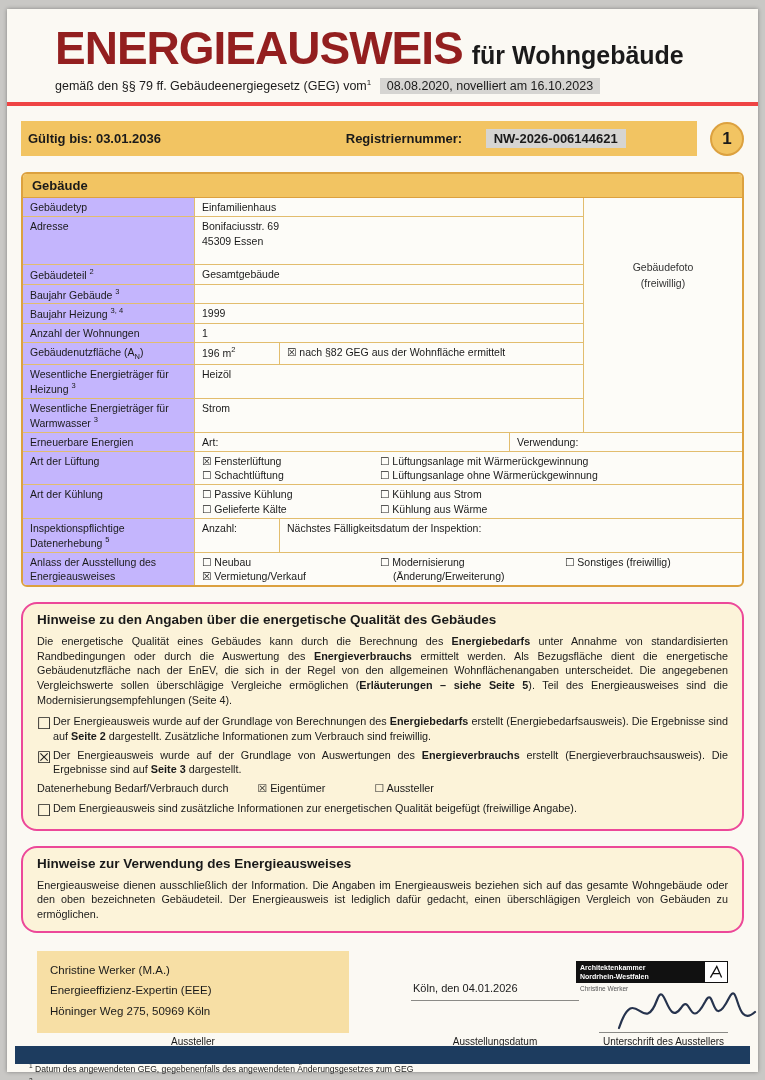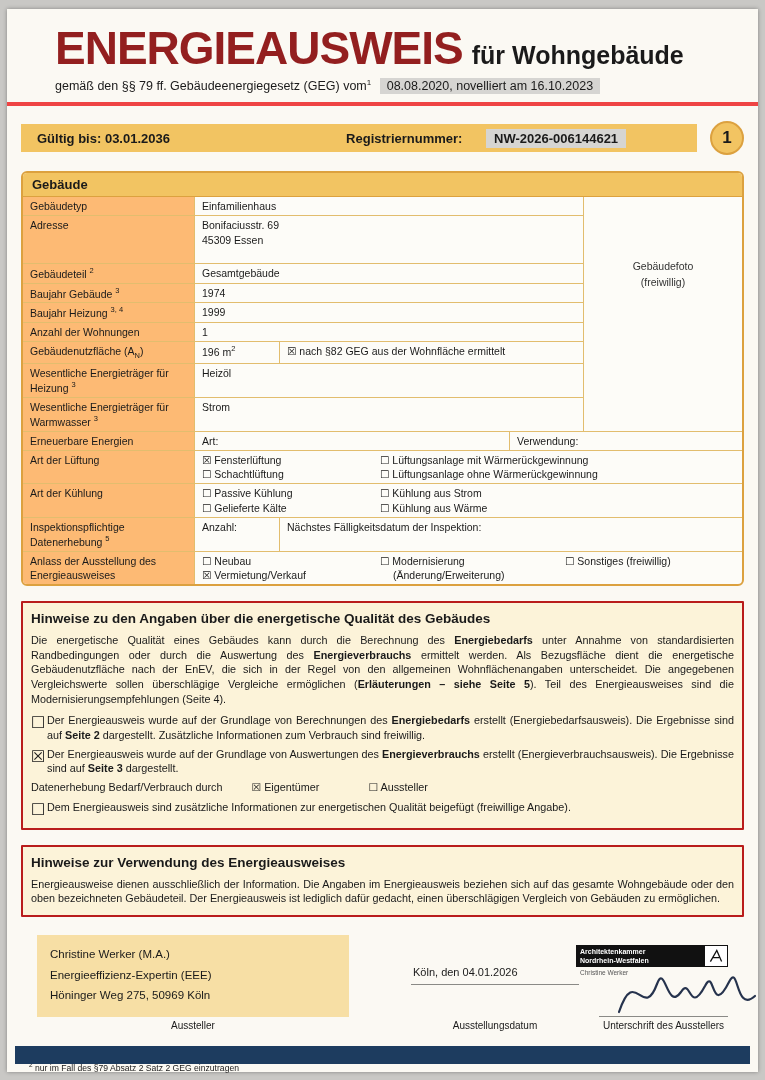--- a/index.html
+++ b/index.html
@@ -24,21 +24,21 @@
   .main-title { font-size:46px; font-weight:bold; color:#931f1f; letter-spacing:-1px; line-height:1; }
   .sub-title { font-size:25px; font-weight:bold; margin-left:9px; }
   .law-row { font-size:12.5px; }
   .law-row sup { font-size:8px; }
   .hl { background:#d6d5d2; padding:1px 7px; margin-left:5px; }
 
   
   .validity-row { display:flex; align-items:center; margin:15px 14px 0; }
   .validity-bar {
     flex:1; display:flex; align-items:center;
-    background:#f2c462; height:28px; padding:0 16px;
+    background:#f2c462; height:35px; padding:0 7px;
     font-size:13px; font-weight:bold;
   }
   .validity-left { flex:0 0 48%; }
   .reg-val { background:#d6d5d2; padding:2px 8px; margin-left:20px; }
   .page-circle {
     flex:0 0 34px; height:34px; margin-left:13px;
     background:#f2c462; border:2px solid #dca13f; border-radius:50%;
     display:flex; align-items:center; justify-content:center;
     font-size:17px; font-weight:bold;
   }
@@ -46,33 +46,33 @@
   
   .obox { border:2px solid #dca13f; border-radius:6px; overflow:hidden; margin:16px 14px 0; background:#fdfcf8; }
   .sec-bar { background:#f2c462; font-weight:bold; font-size:13px; padding:4px 9px; border-bottom:1px solid #dca13f; }
 
   
   .upper { display:flex; }
   .bleft { flex:1; border-right:1px solid #e2bd6e; }
   .bphoto { flex:0 0 158px; padding-top:62px; text-align:center; font-size:10.5px; color:#333; line-height:1.5; }
   .trow { display:flex; border-bottom:1px solid #e2bd6e; font-size:10.5px; line-height:1.35; }
   .trow.last { border-bottom:none; }
-  .tlabel { flex:0 0 172px; background:#fdba74; border-right:1px solid #e2bd6e; padding:2px 7px; }
+  .tlabel { flex:0 0 172px; background:#c4b5fd; border-right:1px solid #e2bd6e; padding:2px 7px; }
   .tcell { padding:2px 7px; }
   .bord { border-right:1px solid #e2bd6e; }
   .grow { flex:1; }
   .w85 { flex:0 0 85px; }
   .w178 { flex:0 0 178px; }
   .w185 { flex:0 0 185px; }
   .w232 { flex:0 0 232px; }
   sup { font-size:7.5px; }
   .indent { padding-left:13px; display:block; }
 
   
-  .note { border:2px solid #b91c1c; border-radius:1px; background:#fcf3d9; padding:8px 8px 9px; margin:15px 14px 0; }
+  .note { border:2px solid #ec4899; border-radius:16px; background:#fcf3d9; padding:8px 14px 9px; margin:15px 14px 0; }
   .note h2 { font-size:13.5px; margin:0 0 7px; }
   .note p, .cb-text, .dataline { font-size:10.8px; line-height:1.36; }
   .note p { margin:0 0 7px; text-align:justify; }
   .cb-item { display:flex; margin-bottom:4px; }
   .cbx { flex:0 0 16px; }
   .cb-text { flex:1; text-align:justify; }
   .dataline { margin:2px 0 5px; }
   .dataline .opt1 { margin-left:26px; }
   .dataline .opt2 { margin-left:46px; }
 
@@ -150,21 +150,20 @@
           </div>
         </div>
 
         <div class="trow">
           <div class="tlabel"><span>Gebäudeteil</span> <sup>2</sup></div>
           <div class="tcell grow">Gesamtgebäude</div>
         </div>
 
         <div class="trow">
           <div class="tlabel"><span>Baujahr Gebäude</span> <sup>3</sup></div>
-          <div class="tcell grow">1974</div>
         </div>
 
         <div class="trow">
           <div class="tlabel"><span>Baujahr Heizung</span> <sup>3, 4</sup></div>
           <div class="tcell grow">1999</div>
         </div>
 
         <div class="trow">
           <div class="tlabel">Anzahl der Wohnungen</div>
           <div class="tcell grow">1</div>

